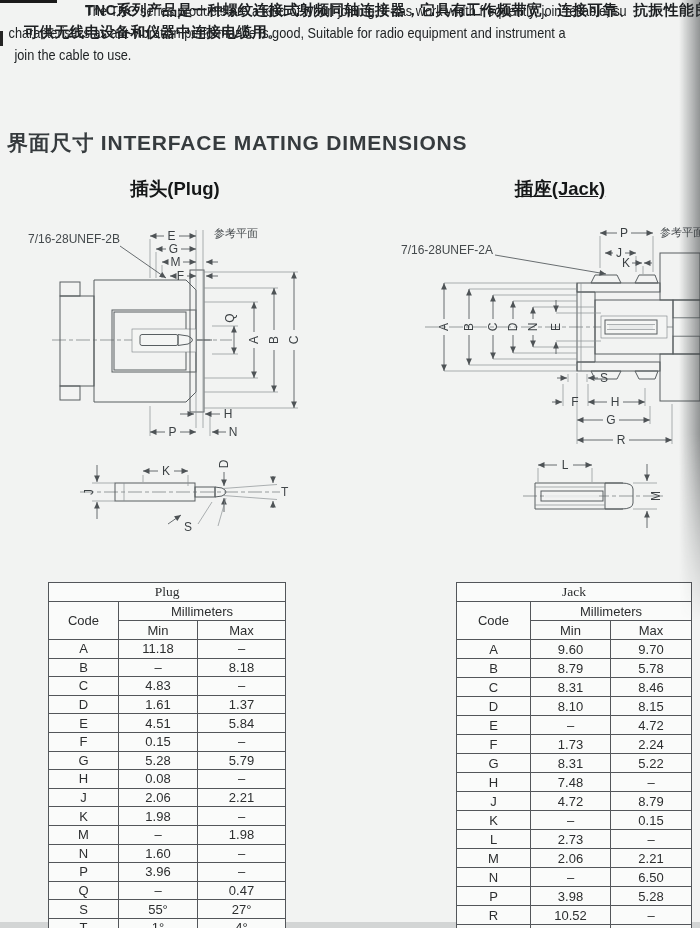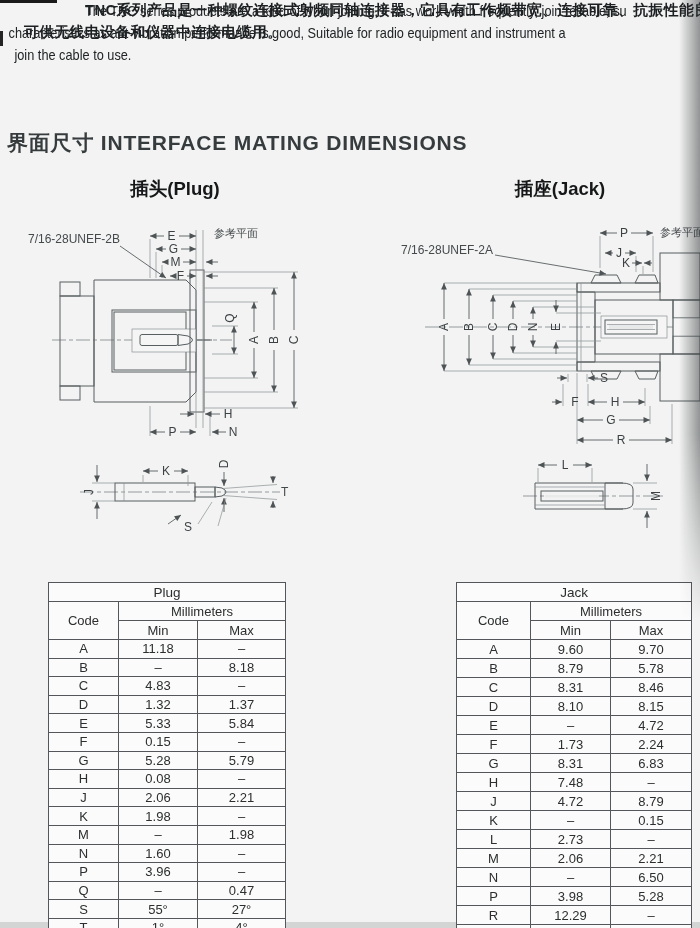--- a/index.html
+++ b/index.html
@@ -17,37 +17,37 @@
   .en-para{left:0; top:44; width:824px; transform:scaleX(0.85); transform-origin:0 0;
     font-size:15px; line-height:22px; color:#212426; z-index:1;}
   .en-para div{white-space:nowrap; overflow:hidden;}
   .en-l1{padding-left:100px;} .en-l2{padding-left:10px;} .en-l3{padding-left:17px;}
   
   .section-title{left:7px; top:129px; font-size:21px; font-weight:bold;
     color:#363b3e; letter-spacing:0.8px; white-space:nowrap; z-index:1;}
   .subtitle{top:176px; font-size:18.5px; font-weight:bold; color:#151718;
     text-align:center; z-index:1;}
   .subtitle.plug{left:55px; width:240px;}
-  .subtitle.jack{left:455px; width:210px;}
+  .subtitle.jack{left:455px; width:210px;text-decoration:underline;}
   
   .diag{position:absolute; z-index:1; overflow:hidden;}
   .dl{stroke:#585e61; stroke-width:1; fill:none;}
   .xl{stroke:#8b9093; stroke-width:0.7; fill:none;}
   .cl{stroke:#70767a; stroke-width:0.7; stroke-dasharray:14 3 4 3; fill:none;}
   .ar{stroke:#585e61; stroke-width:0.9; fill:none;}
   text.dim{font-size:12px; fill:#3c4144; text-anchor:middle;}
   text.lbl{font-size:12px; fill:#44494c; text-anchor:start;}
   text.cjk{font-size:11px; fill:#44494c; text-anchor:start;}
   
   .spec-table{position:absolute; border-collapse:collapse; background:#fafbfa;
     font-size:13px; color:#2c2e2f; z-index:2; table-layout:fixed;}
   .spec-table th,.spec-table td{border:1px solid #53565a; font-weight:normal;
     text-align:center; vertical-align:middle; padding:0; overflow:hidden;}
   .spec-table thead th{height:18px;}
-  .spec-table .tbl-title{font-size:13.5px;}
+  .spec-table .tbl-title{font-size:13.5px;font-family:Liberation Serif, serif;}
   .plug-table{left:48px; top:582px; width:237px;}
   .plug-table tbody td{height:17.6px;}
   .jack-table{left:456px; top:582px; width:235px;}
   .jack-table tbody td{height:18px;}
   
   .edge-shadow{left:679px; top:0; width:21px; height:620px; z-index:3;
     background:linear-gradient(to right, rgba(50,54,56,0), rgba(50,54,56,0.5));
     -webkit-mask-image:linear-gradient(to bottom, #000 70%, transparent);
     mask-image:linear-gradient(to bottom, #000 70%, transparent);}
   .topline{left:0; top:0; width:57px; height:3px; background:#1a1a1a; z-index:3;}
@@ -361,26 +361,26 @@
           <td>–</td>
           <td>8.18</td>
         </tr>
         <tr>
           <td>C</td>
           <td>4.83</td>
           <td>–</td>
         </tr>
         <tr>
           <td>D</td>
-          <td>1.32</td>
+          <td>1.61</td>
           <td>1.37</td>
         </tr>
         <tr>
           <td>E</td>
-          <td>5.33</td>
+          <td>4.51</td>
           <td>5.84</td>
         </tr>
         <tr>
           <td>F</td>
           <td>0.15</td>
           <td>–</td>
         </tr>
         <tr>
           <td>G</td>
           <td>5.28</td>
@@ -480,21 +480,21 @@
           <td>4.72</td>
         </tr>
         <tr>
           <td>F</td>
           <td>1.73</td>
           <td>2.24</td>
         </tr>
         <tr>
           <td>G</td>
           <td>8.31</td>
-          <td>6.83</td>
+          <td>5.22</td>
         </tr>
         <tr>
           <td>H</td>
           <td>7.48</td>
           <td>–</td>
         </tr>
         <tr>
           <td>J</td>
           <td>4.72</td>
           <td>8.79</td>
@@ -519,21 +519,21 @@
           <td>–</td>
           <td>6.50</td>
         </tr>
         <tr>
           <td>P</td>
           <td>3.98</td>
           <td>5.28</td>
         </tr>
         <tr>
           <td>R</td>
-          <td>12.29</td>
+          <td>10.52</td>
           <td>–</td>
         </tr>
         <tr>
           <td>S</td>
           <td>0.38</td>
           <td>0.76</td>
         </tr>
       </tbody>
   </table>
 

